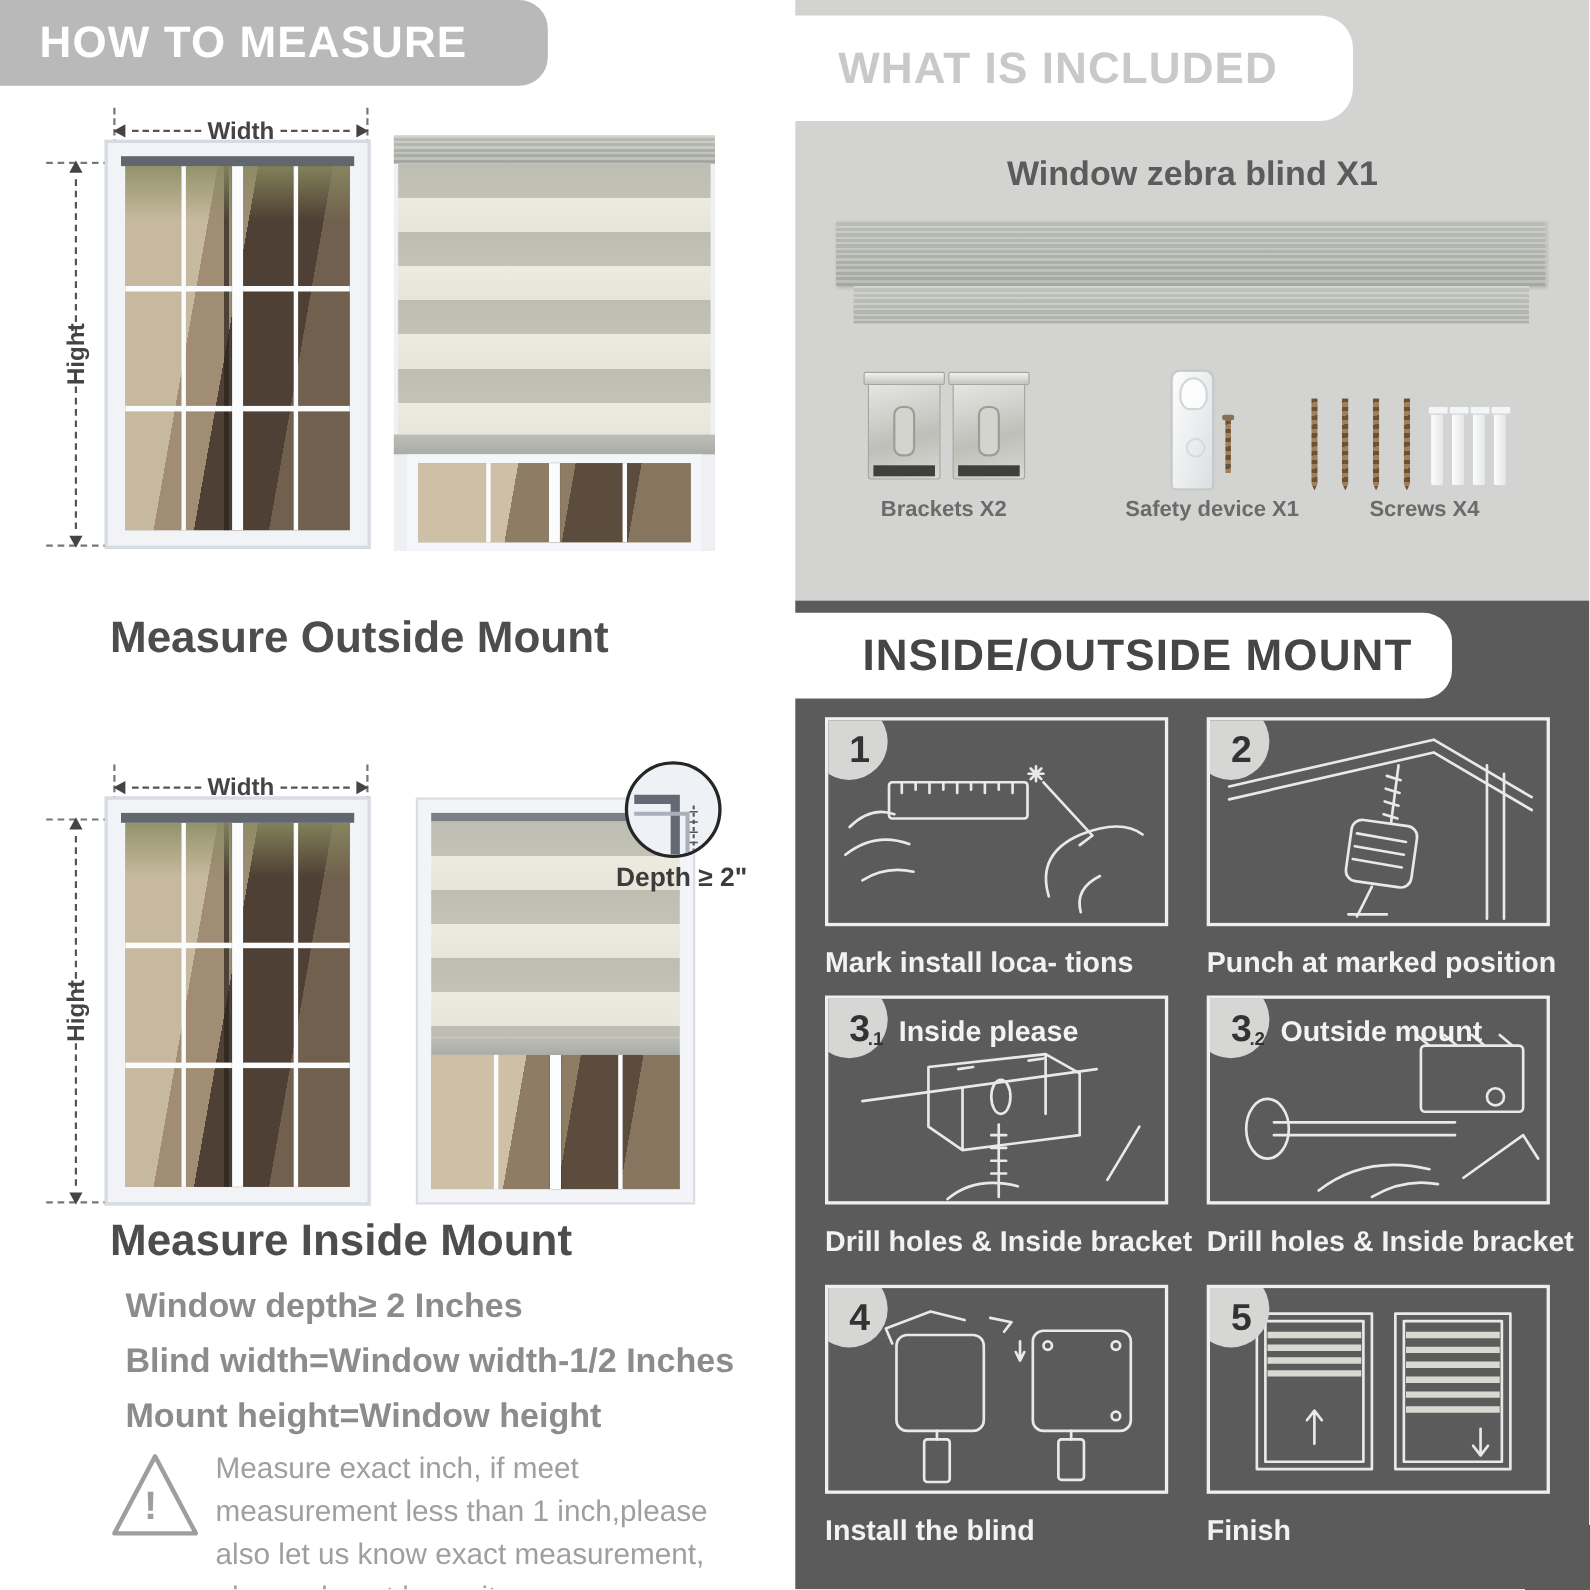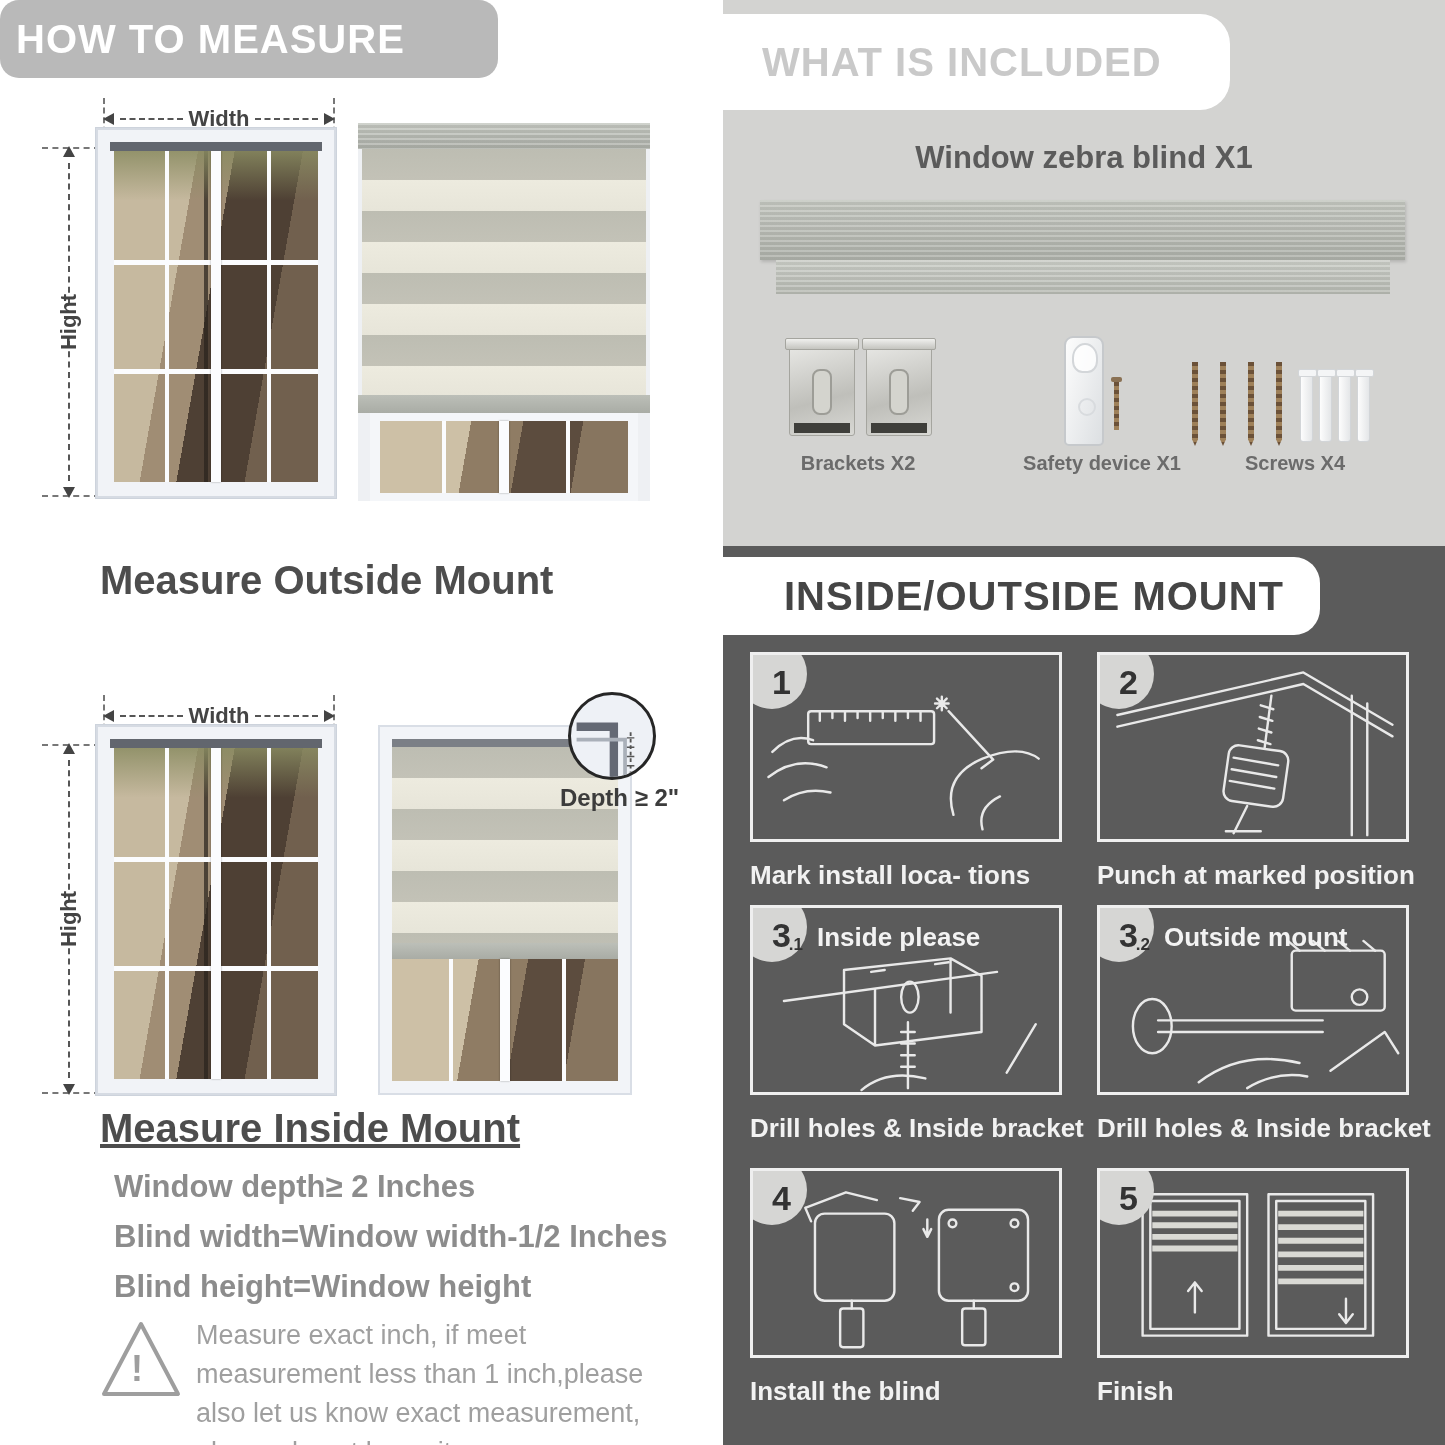--- a/index.html
+++ b/index.html
@@ -3,21 +3,21 @@
 <meta charset="utf-8">
 <style>
   * { margin:0; padding:0; box-sizing:border-box; }
   body { background:#ffffff; font-family:"Liberation Sans", sans-serif; }
   .canvas { position:relative; width:1445px; height:1445px; background:#ffffff; overflow:hidden; }
   .abs { position:absolute; }
 
   
   .bar { position:absolute; border-radius:0 26px 26px 0; font-weight:bold; letter-spacing:1px; }
   .bar-left  { left:0; top:10; width:498px; height:78px; background:#b9b9b9; color:#ffffff;
-               font-size:40px; line-height:78px; padding-left:16px;border-radius:19px; }
+               font-size:40px; line-height:78px; padding-left:36px; }
   .bar-incl  { left:700px; top:14px; width:530px; height:96px; background:#ffffff; color:#c9c9c9;
                font-size:40px; line-height:96px; padding-left:62px; border-radius:0 30px 30px 0; z-index:5;}
   .bar-mount { left:700px; top:557px; width:620px; height:78px; background:#ffffff; color:#454545;
                font-size:40px; line-height:78px; padding-left:84px; z-index:5;}
 
   
   .panel-light { left:723px; top:0; width:722px; height:546px; background:#d3d3d1; }
   .panel-dark  { left:723px; top:546px; width:722px; height:899px; background:#5b5b5b; }
 
   
@@ -216,25 +216,25 @@
   <div class="callout">
     <svg viewBox="0 0 88 88">
       <path d="M6 34 L46 34 L46 88" stroke="#646974" stroke-width="9" fill="none"></path>
       <path d="M6 48 L58 48 L58 88" stroke="#aab0b9" stroke-width="4" fill="none"></path>
       <path d="M64 40 V86" stroke="#555" stroke-width="2" stroke-dasharray="4 3" fill="none"></path>
       <path d="M60 46h8 M60 56h8 M60 66h8 M60 76h8" stroke="#555" stroke-width="1.5"></path>
     </svg>
   </div>
   <div class="depth-label">Depth ≥ 2"</div>
 
-  <div class="h-measure" style="left:100px;top:1106px;text-decoration:underline;">Measure Inside Mount</div>
+  <div class="h-measure" style="left:100px;top:1106px;">Measure Inside Mount</div>
   <div class="f-lines" style="left:114px;top:1162px;line-height:50px;">
     <div>Window depth≥ 2 Inches</div>
     <div>Blind width=Window width-1/2 Inches</div>
-    <div>Blind height=Window height</div>
+    <div>Mount height=Window height</div>
   </div>
 
   <div class="abs" style="left:98px;top:1318px;width:86px;height:84px;">
     <svg viewBox="0 0 86 84" style="width:100%;height:100%;">
       <path d="M43 6 L80 76 L6 76 Z" fill="none" stroke="#9e9e9e" stroke-width="4" stroke-linejoin="round"></path>
     </svg>
     <span class="warn-mark">!</span>
   </div>
   <div class="warn-text" style="left:196px;top:1316px;">Measure exact inch, if meet measurement less than 1 inch,please also let us know exact measurement, please do not leave it</div>
 

